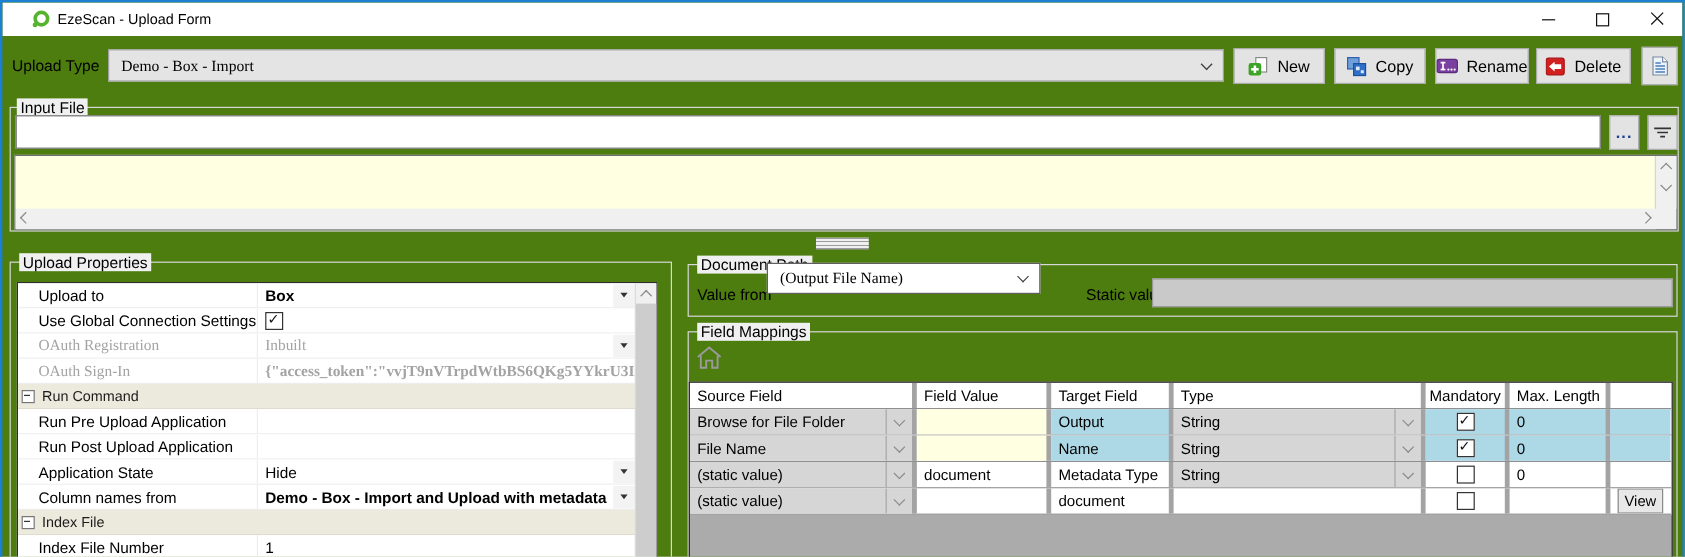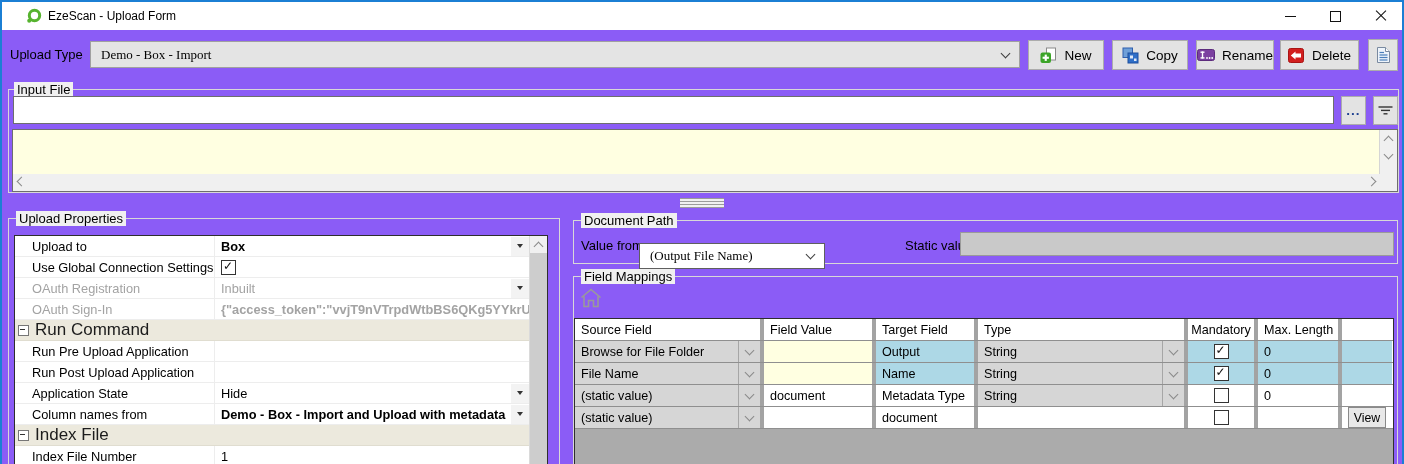--- a/index.html
+++ b/index.html
@@ -1,16 +1,16 @@
 <!DOCTYPE html>
 <html><head>
 <meta charset="utf-8">
 <style>
   html,body{margin:0;padding:0;background:#d0d0d0;}
-  #app{position:relative;width:1404px;height:464px;background:#8b5cf6;
+  #app{position:relative;width:1404px;height:464px;background:#4d7c0f;
        font-family:"Liberation Sans",sans-serif;font-size:13px;color:#000;
        border-top:2px solid #1b7fd4;border-left:2px solid #1b7fd4;border-right:2px solid #1b7fd4;
        box-sizing:border-box;overflow:hidden;}
   .abs{position:absolute;}
   
   .titlebar{left:0;top:0;width:1400px;height:28px;background:#ffffff;}
   .title-text{left:46px;top:7px;font-size:12px;}
   .winbtn{top:0;width:45px;height:28px;display:flex;align-items:center;justify-content:center;cursor:default;}
   .minbar{width:11px;height:1px;background:#111;}
   .maxrect{width:9px;height:9px;border:1px solid #111;}
@@ -28,25 +28,25 @@
   .spacer{flex:1;}
   .groupbox{border:1px solid #d8d8d8;box-sizing:border-box;}
   .gb-label{background:#f0f0f0;padding:0 3px;font-size:13px;white-space:nowrap;}
   .field{background:#fff;border:1px solid #6e6e6e;box-sizing:border-box;}
   
   .propgrid{left:12px;top:233px;width:534px;height:233px;background:#fff;border:1px solid #2e2e2e;box-sizing:border-box;overflow:hidden;}
   .prow{position:relative;height:21px;display:flex;align-items:center;border-bottom:1px solid #ededed;box-sizing:border-box;background:#fff;}
   .prow .pname{width:182px;padding-left:17px;overflow:hidden;white-space:nowrap;font-size:12.8px;}
   .prow .pval{flex:1;display:flex;align-items:center;height:100%;padding-left:6px;font-size:12.8px;border-left:1px solid #ededed;overflow:hidden;white-space:nowrap;}
   .prow.pgroup{background:#ece9dd;border-bottom:1px solid #e0ddd0;}
-  .prow.pgroup .gname{font-size:17px;color:#1c1c1c;}
+  .prow.pgroup .gname{font-size:12px;color:#1c1c1c;}
   .cbox{display:inline-block;width:9px;height:9px;border:1px solid #767676;background:#fff;margin:0 6px 0 3px;position:relative;}
   .cbox::after{content:"";position:absolute;left:1px;top:3.2px;width:5px;height:1.2px;background:#333;}
   .bold{font-weight:bold;}
-  .grayed{color:#a3a3a3;}
+  .grayed{color:#a3a3a3;font-family:Liberation Serif, serif;}
   .ddbtn{width:18px;height:19px;margin-left:auto;margin-right:1px;display:flex;align-items:center;justify-content:center;background:#f3f3f3;}
   .tri{width:0;height:0;border-left:3.6px solid transparent;border-right:3.6px solid transparent;border-top:4.2px solid #333;}
   .wincheck{display:inline-block;width:13px;height:13px;border:1px solid #333;background:#fff;position:relative;}
   .wincheck.checked::after{content:"\2713";position:absolute;left:1px;top:-2px;font-size:12px;color:#111;}
   .vscroll{position:absolute;top:0;right:0;width:17px;bottom:0;background:#f0f0f0;border-left:1px solid #dadada;}
   .vscroll .arr{height:17px;display:flex;align-items:center;justify-content:center;}
   .vscroll .thumb{position:absolute;top:17px;left:0;right:0;bottom:0;background:#cdcdcd;}
   
   .ybox{left:10px;top:127px;width:1386px;height:63px;border:1px solid #6e6e6e;background:#f0f0f0;box-sizing:border-box;}
   .yarea{position:absolute;left:0;top:0;right:17px;bottom:17px;background:#ffffe1;border-right:1px solid #d5d5d5;}
@@ -294,21 +294,21 @@
       <div class="arr">
           <span class="chev up gray"></span>
         </div>
       <div class="thumb"></div>
     </div>
   </div>
 
   <div class="abs groupbox" style="left:571px;top:218px;width:825px;height:44px;"></div>
   <div class="abs gb-label" style="left:579px;top:211px;">Document Path</div>
   <div class="abs" style="left:579px;top:236px;">Value from</div>
-  <div class="abs combo white" style="left:637px;top:241px;width:186px;height:26px;">
+  <div class="abs combo white" style="left:637px;top:217px;width:228px;height:26px;">
     <span>(Output File Name)</span>
     <span class="spacer"></span>
     <span class="chev"></span>
   </div>
   <div class="abs" style="left:903px;top:236px;">Static value</div>
   <div class="abs dispfield" style="left:958px;top:230px;width:434px;height:24px;">
     <span></span>
   </div>
 
   <div class="abs groupbox" style="left:571px;top:274px;width:825px;height:200px;"></div>

